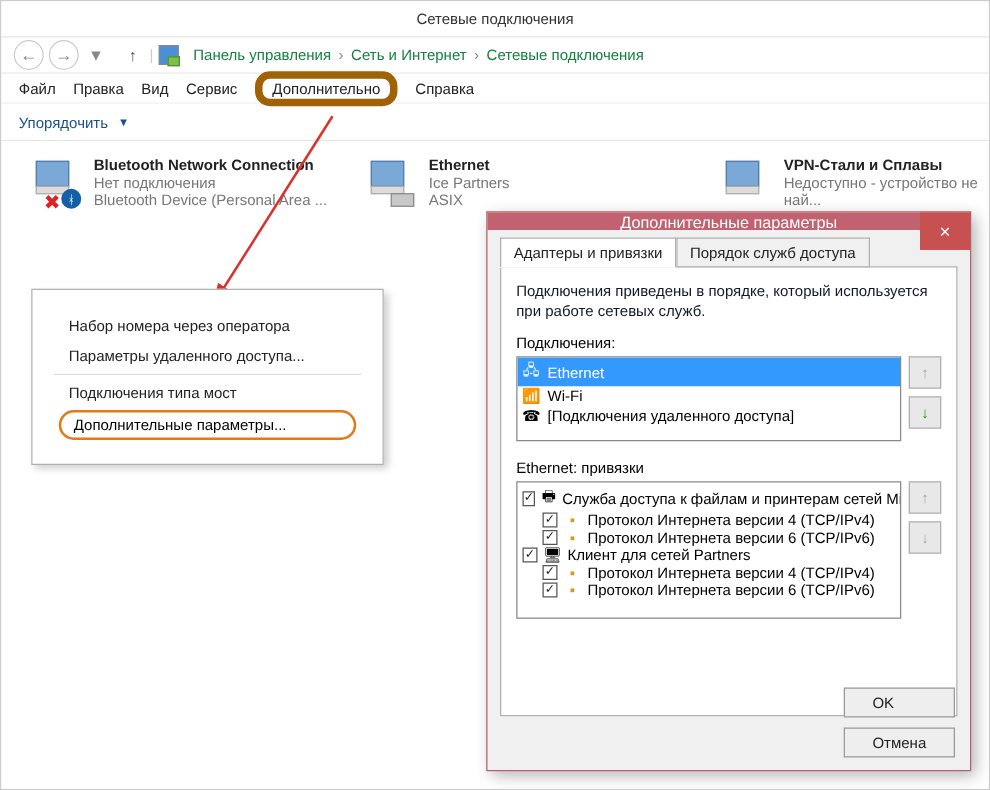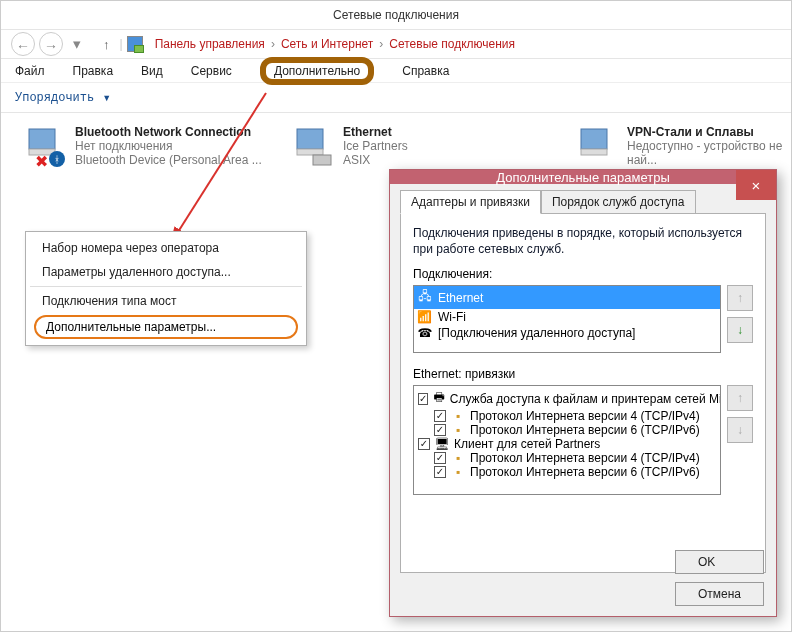--- a/index.html
+++ b/index.html
@@ -6,41 +6,41 @@
   body { font-family: "Segoe UI", Tahoma, sans-serif; font-size: 12px; background: #fff; width: 792px; height: 632px; position: relative; overflow: hidden; border: 1px solid #ccc; }
 
   .titlebar { height: 28px; text-align: center; line-height: 28px; color: #333; background: #fff; }
 
   .navbar { height: 30px; border-top: 1px solid #e5e5e5; border-bottom: 1px solid #e5e5e5; display: flex; align-items: center; padding: 0 10px; background: #fff; }
   .nav-arrow { width: 24px; height: 24px; border: 1px solid #ccc; border-radius: 50%; display: inline-flex; align-items: center; justify-content: center; color: #888; margin-right: 4px; font-size: 14px; }
   .nav-refresh { width: 18px; color: #888; margin: 0 6px; font-size: 15px; }
   .nav-up { margin: 0 6px; color: #555; font-size: 13px; }
   .crumb-icon { width: 16px; height: 16px; display: inline-block; background: #4a90d9; margin-right: 6px; border: 1px solid #888; position: relative; }
   .crumb-icon::after { content:""; position:absolute; bottom:-2px; right:-2px; width:8px; height:6px; background:#7fbf4d; border:1px solid #4a8f29; }
-  .crumb { color: #b91c1c; padding: 0 6px; }
+  .crumb { color: #15803d; padding: 0 6px; }
   .crumb-sep { color: #888; }
 
-  .menubar { height: 24px; display: flex; align-items: center; padding: 0 14px; gap: 28px; background: #fff; border-bottom: 1px solid #eee; }
+  .menubar { height: 24px; display: flex; align-items: center; padding: 0 14px; gap: 14px; background: #fff; border-bottom: 1px solid #eee; }
   .menubar span { color: #222; }
   .menu-highlight { border: 6px solid #a16207; border-radius: 12px; padding: 1px 8px; color: #222; }
 
   .toolbar { height: 30px; display: flex; align-items: center; padding: 0 14px; background: #fff; border-bottom: 1px solid #e5e5e5; }
-  .tool-item { color: #1a4f8f; margin-right: 8px; font-family: Liberation Mono, monospace; }
+  .tool-item { color: #1a4f8f; margin-right: 8px; }
   .tool-drop { color: #1a4f8f; font-size: 9px; }
 
   .content { position: relative; height: calc(100% - 112px); background: #fff; }
 
   .conn { position: absolute; display: flex; gap: 8px; width: 250px; }
   .conn svg { flex-shrink: 0; }
   .conn-title { color: #222; font-weight: bold; }
   .conn-sub { color: #777; }
 
   .arrow-anno { position: absolute; }
 
-  .ctx-menu { position: absolute; left: 24px; top: 230px; width: 282px; background: #fff; border: 1px solid #b0b0b0; box-shadow: 3px 3px 6px rgba(0,0,0,0.2); padding: 4px; }
+  .ctx-menu { position: absolute; left: 24px; top: 230px; width: 282px; background: #fff; border: 1px solid #b0b0b0; box-shadow: 3px 3px 6px rgba(0,0,0,0.2); padding: 17px; }
   .ctx-item { padding: 5px 12px; color: #222; }
   .ctx-sep { border-top: 1px solid #ddd; margin: 2px 0; }
   .ctx-highlight { border: 2px solid #e67817; border-radius: 12px; padding: 3px 10px; margin: 2px 4px; }
 
   .dialog { position: absolute; left: 388px; top: 168px; width: 388px; height: 448px; border: 1px solid #b45f6b; background: #f0f0f0; box-shadow: 4px 4px 12px rgba(0,0,0,0.3); }
   .dlg-title { height: 14px; background: #c26270; color: #fff; display: flex; align-items: center; justify-content: center; position: relative; font-size: 13px; }
   .dlg-close { position: absolute; right: 0; top: 0; width: 40px; height: 30px; background: #c75050; color: #fff; display: flex; align-items: center; justify-content: center; font-size: 15px; }
 
   .tabs { display: flex; margin: 6px 10px 0 10px; }
   .tab { border: 1px solid #b0b0b0; padding: 4px 10px; background: #f0f0f0; color: #222; position: relative; }

